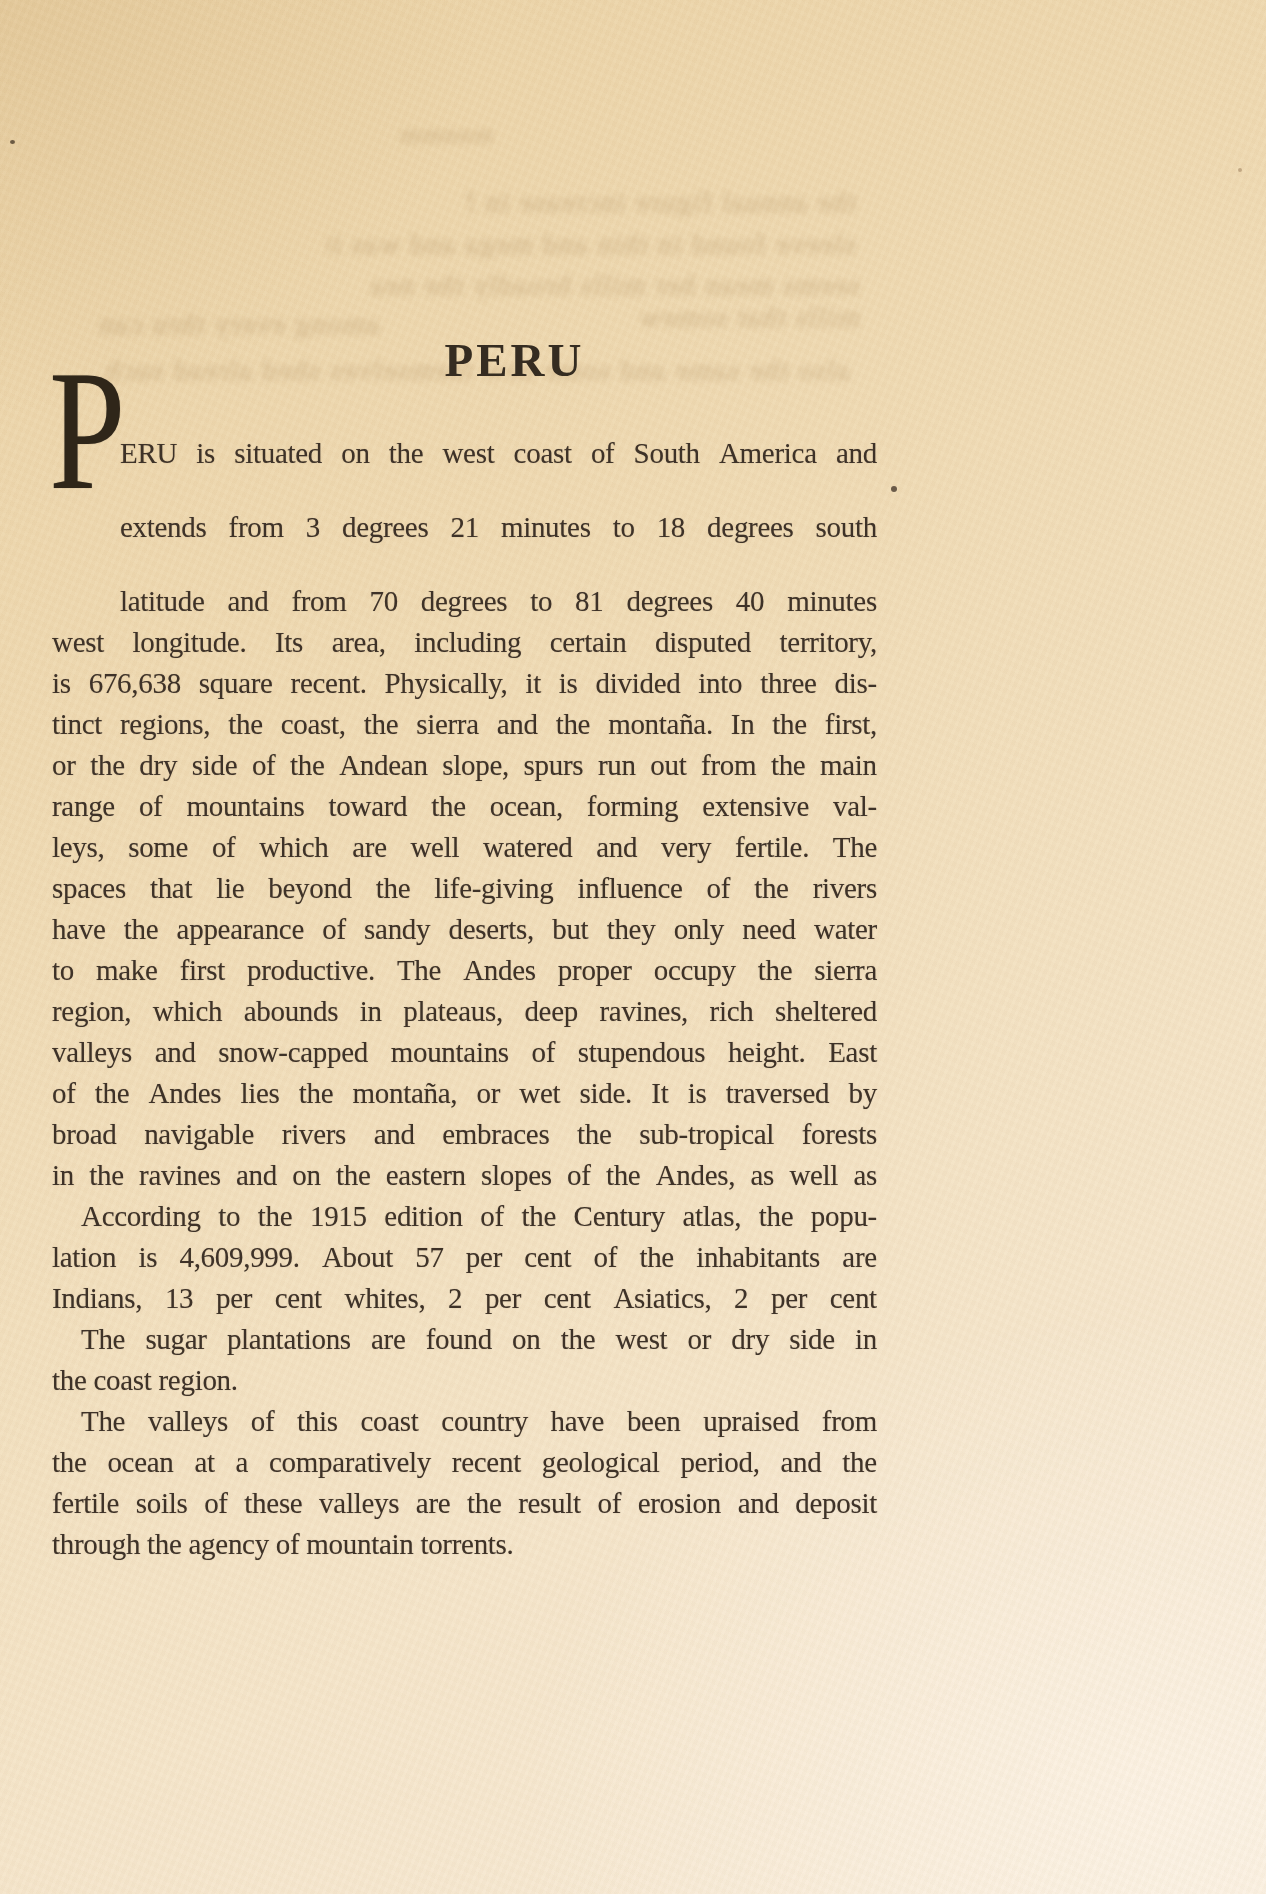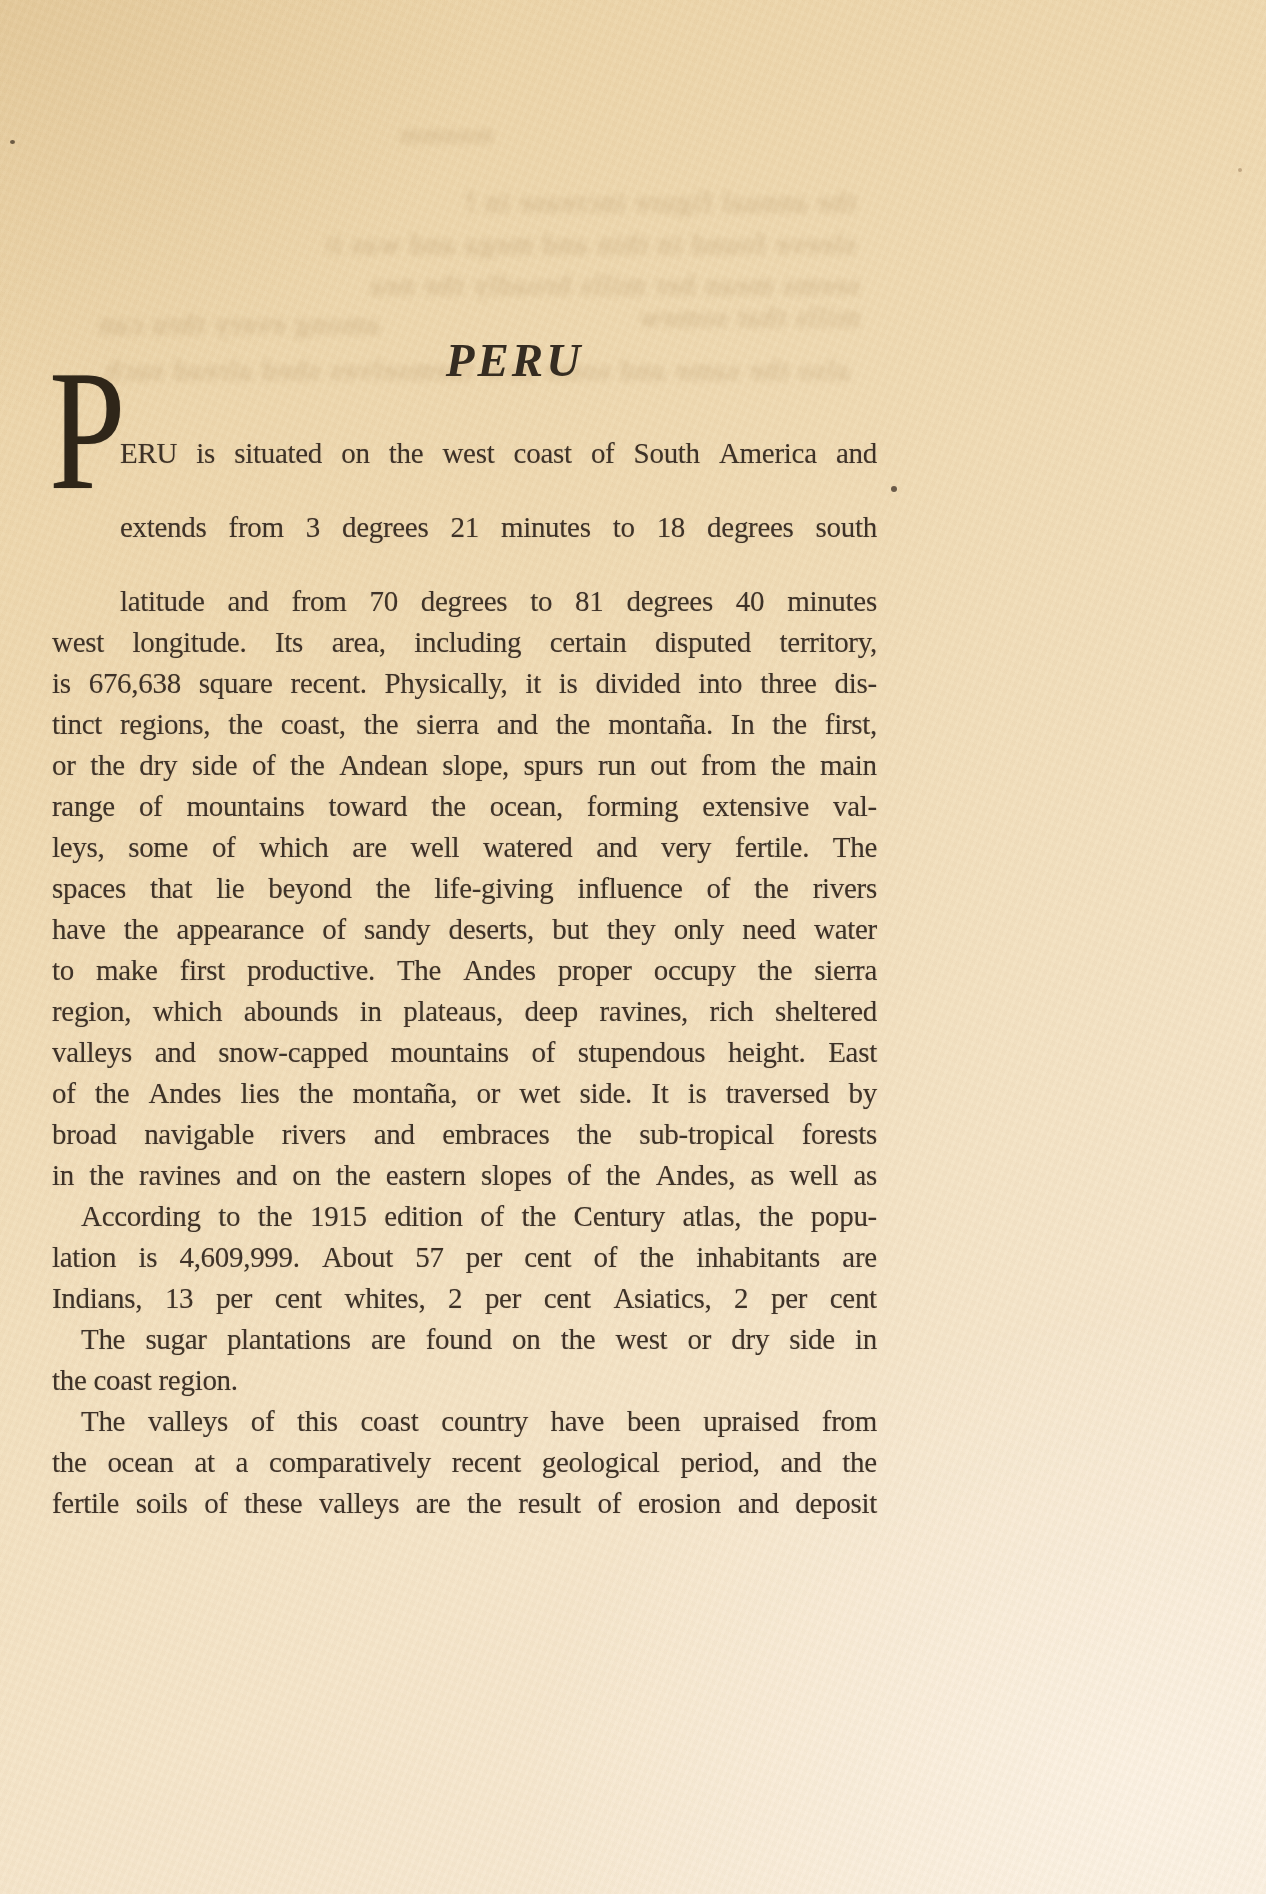--- a/index.html
+++ b/index.html
@@ -15,21 +15,20 @@
     position:absolute;inset:0;pointer-events:none;
     background:
       repeating-linear-gradient(113deg, rgba(255,255,255,.025) 0 3px, rgba(120,90,50,.018) 3px 7px),
       repeating-linear-gradient(23deg, rgba(255,255,255,.02) 0 4px, rgba(130,100,60,.012) 4px 9px);
   }
   .page-title{
     position:absolute;left:52px;width:825px;top:306px;
     text-align:center;transform:translateX(50px);
     font-size:47px;line-height:1;letter-spacing:3px;
     color:#352c21;
-    font-style:italic;
   }
   .text-block{
     position:absolute;left:52px;top:400px;width:825px;
     font-size:29px;letter-spacing:-0.3px;color:#3e3228;
     text-shadow:0 0 1px rgba(74,60,44,.35);
   }
   .line{height:41px;line-height:41px;}
   .line.j{display:flex;justify-content:space-between;}
   .line.j span{white-space:pre;}
   .line.cap{margin-left:68px;margin-top:33px;}
@@ -370,18 +369,19 @@
         <span>these</span>
         <span>valleys</span>
         <span>are</span>
         <span>the</span>
         <span>result</span>
         <span>of</span>
         <span>erosion</span>
         <span>and</span>
         <span>deposit</span>
       </div>
+      <div class="line">through the agency of mountain torrents.</div>
     </div>
 </div>
 
 <div class="speck s1"></div>
 <div class="speck s2"></div>
 <div class="speck s3"></div>
 
 </body></html>

